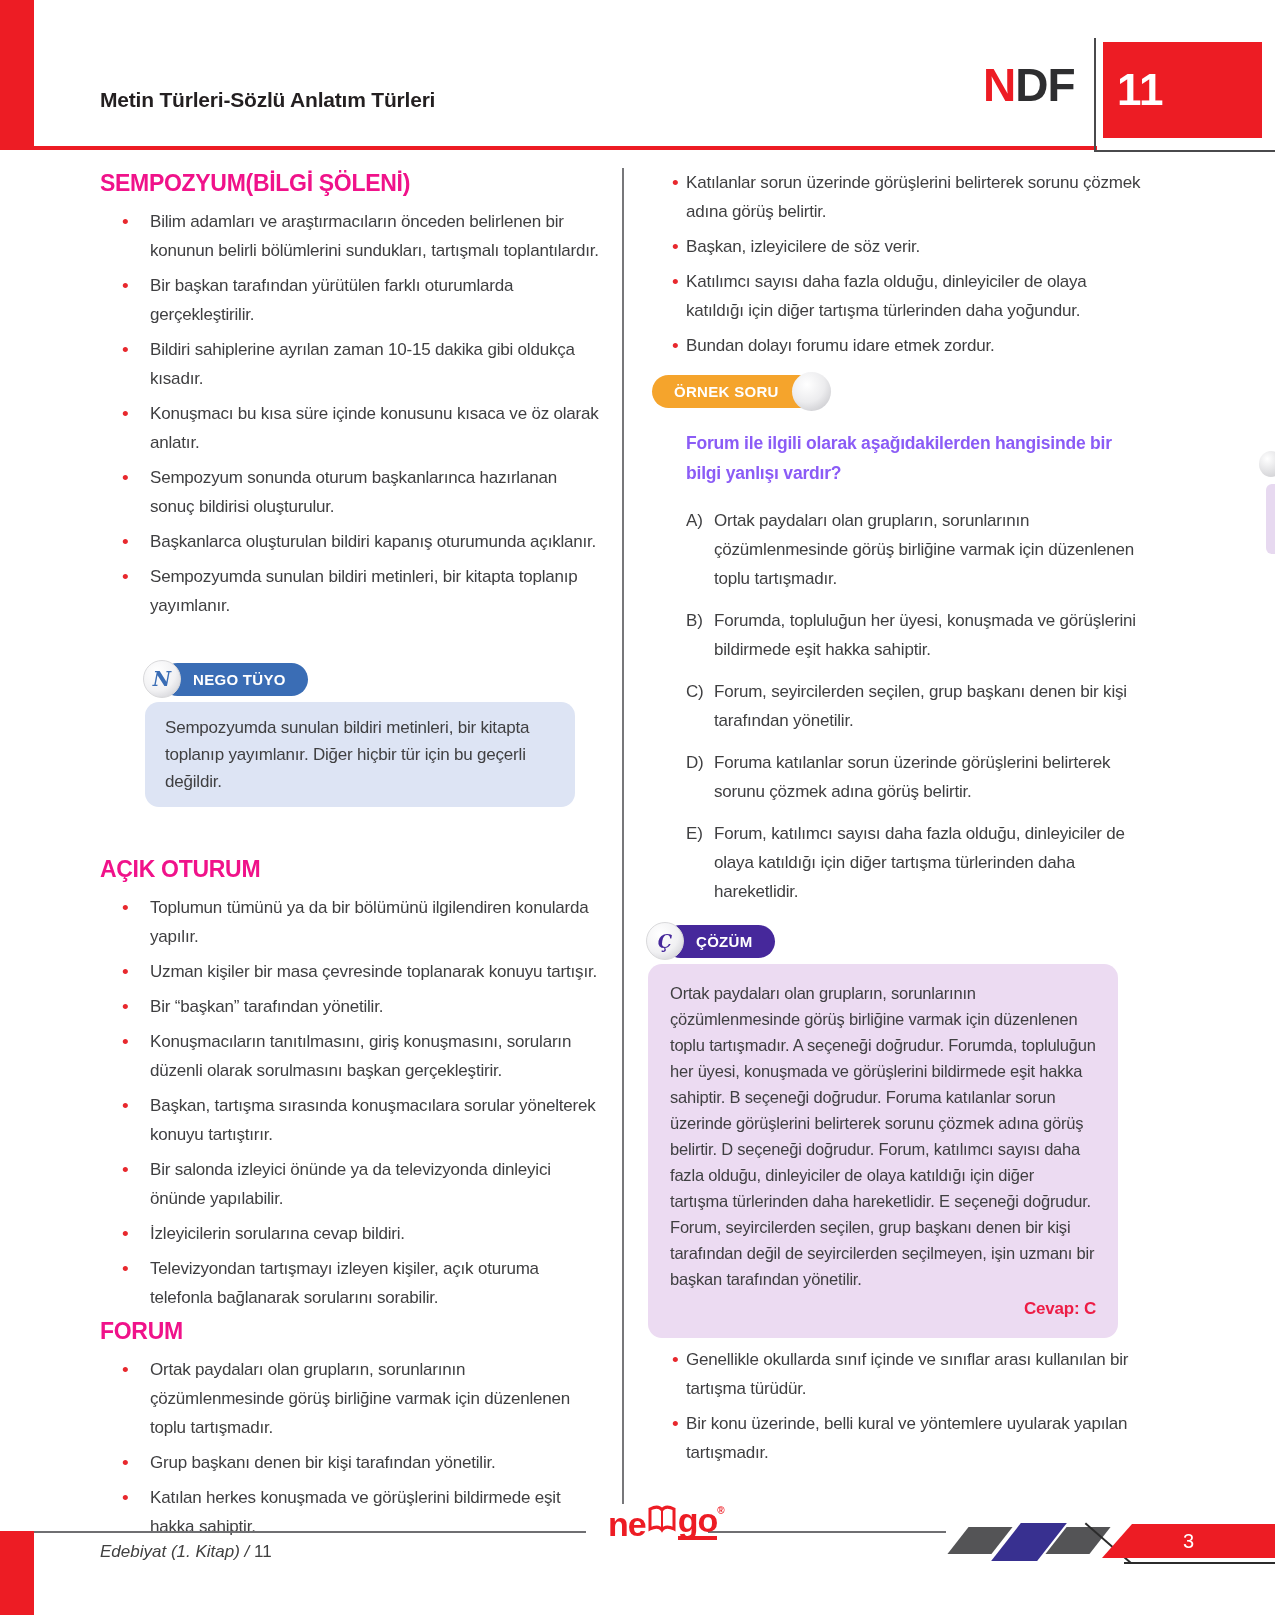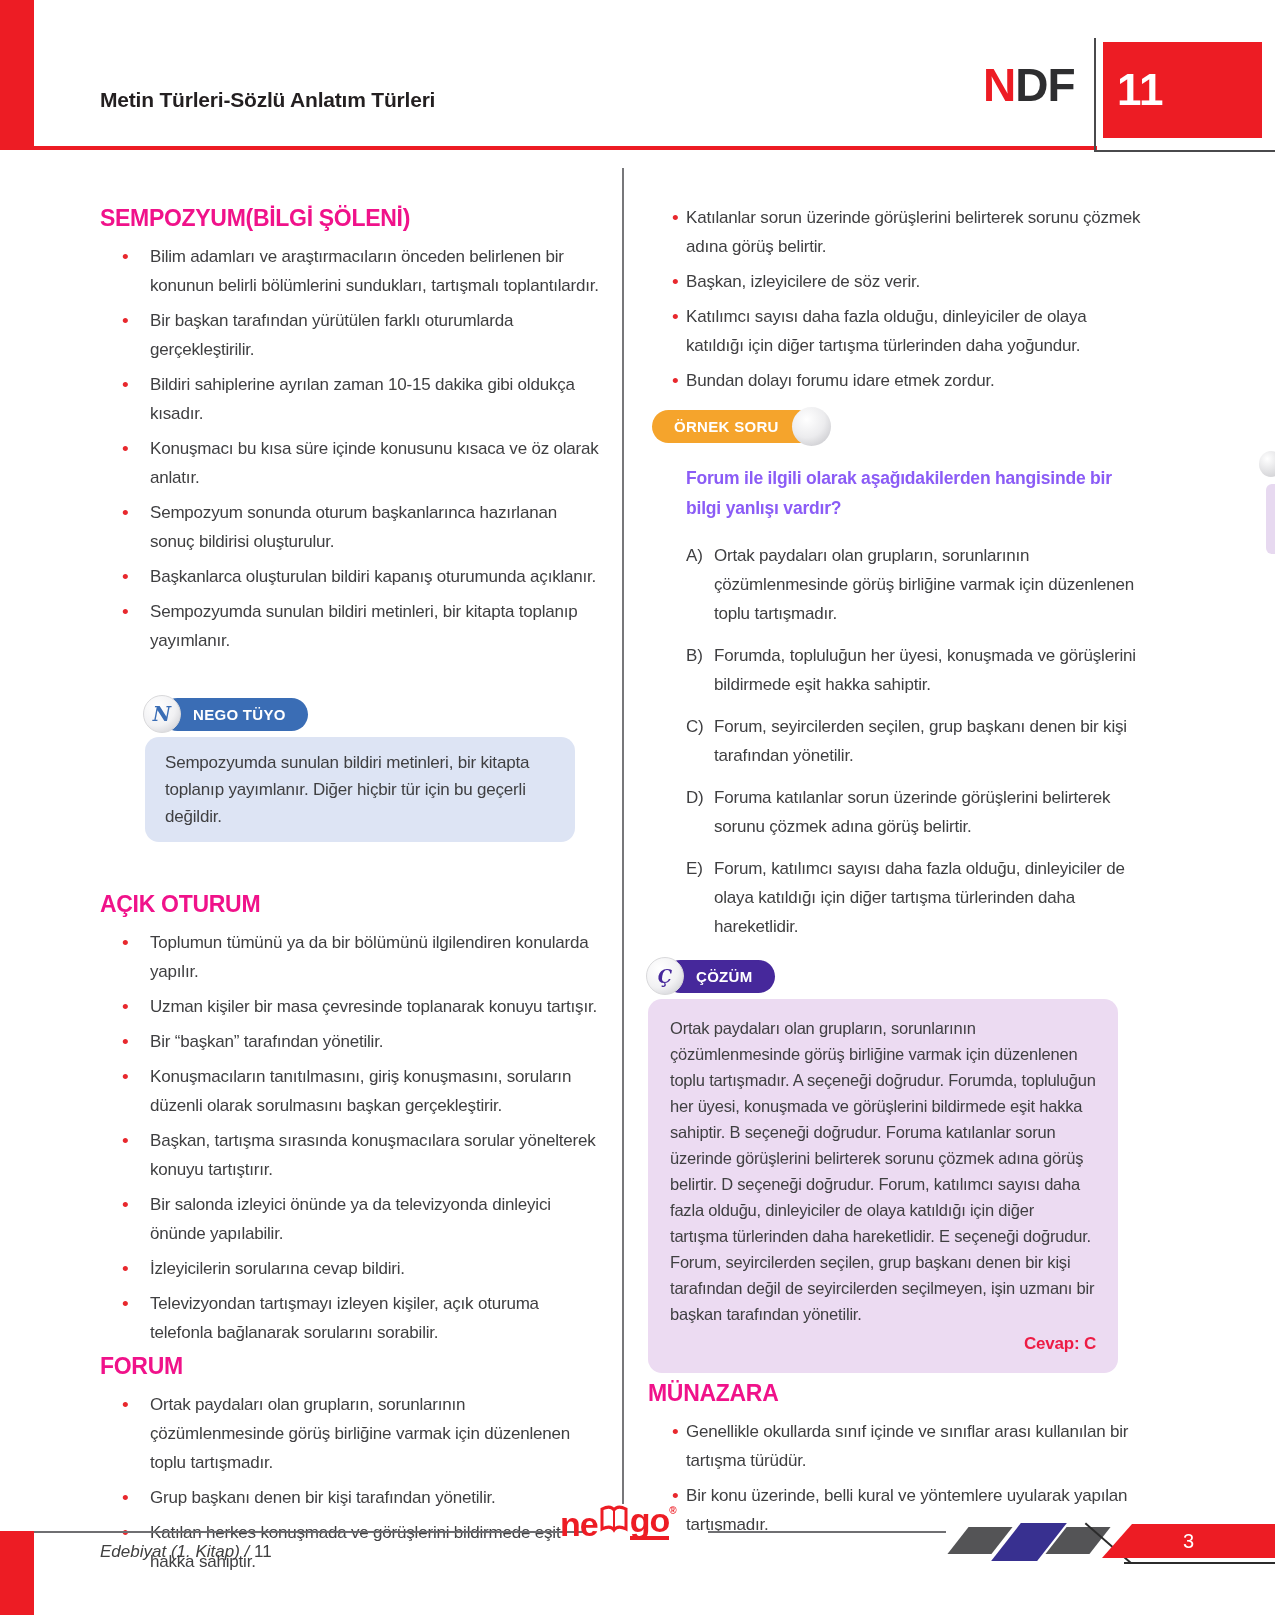--- a/index.html
+++ b/index.html
@@ -13,21 +13,21 @@
   .page-title { position:absolute; left:100px; top:88px; font-size:21px; font-weight:bold; color:#231f20; letter-spacing:-0.2px; }
   .header-red-line { position:absolute; left:0; top:146px; width:1097px; height:4px; background:#ED1C24; }
   .header-gray-line { position:absolute; left:1095px; top:150px; width:180px; height:2px; background:#4a4a4c; }
   .header-vline { position:absolute; left:1094px; top:38px; width:2px; height:114px; background:#4a4a4c; }
   .ndf-logo { position:absolute; left:983px; top:58px; font-size:46px; font-weight:bold; letter-spacing:-1px; }
   .ndf-n { color:#ED1C24; } .ndf-df { color:#2e2e30; }
   .grade-box { position:absolute; left:1103px; top:42px; width:159px; height:96px; background:#ED1C24;
     color:#fff; font-size:44px; font-weight:bold; display:flex; align-items:center; padding-left:14px; box-sizing:border-box; }
   
   .col-divider { position:absolute; left:622px; top:168px; width:2px; height:1336px; background:#77777a; }
-  .abs { position:absolute;margin-top:35px; }
+  .abs { position:absolute; }
   .heading-pink { color:#F0128A; font-size:23px; font-weight:bold; letter-spacing:-0.3px; margin:0 0 10px 0; }
   ul.bullets { list-style:none; margin:0; padding:0; }
   .bullets li { position:relative; padding-left:50px; font-size:17px; line-height:29px; color:#3f3f41; margin-bottom:6px; letter-spacing:-0.2px; }
   .bullets li::before { content:"•"; position:absolute; left:22px; top:0; color:#E8282D; font-size:19px; }
   .bullets.tight li { padding-left:38px; }
   .bullets.tight li::before { left:24px; }
   
   .pill { display:inline-flex; align-items:center; color:#fff; font-weight:bold; font-size:15px;
     height:33px; border-radius:17px; padding:0 22px; letter-spacing:0.3px; position:relative; box-sizing:border-box; }
   .badge-circle { position:absolute; left:-18px; top:-3px; width:38px; height:38px; border-radius:50%;
@@ -52,21 +52,21 @@
   ul.options { list-style:none; margin:0; padding:0; }
   .options li { display:flex; margin-bottom:13px; font-size:17px; line-height:29px; color:#3f3f41; letter-spacing:-0.2px; }
   .opt-letter { flex:none; width:28px; }
   .opt-text { flex:1; }
   
   .footer-line-left { position:absolute; left:34px; top:1531px; width:552px; height:2px; background:#6f6f72; }
   .footer-line-right { position:absolute; left:708px; top:1531px; width:238px; height:2px; background:#6f6f72; }
   .footer-red-bar { position:absolute; left:0; top:1531px; width:34px; height:84px; background:#ED1C24; }
   .footer-text { position:absolute; left:100px; top:1542px; font-size:17px; color:#404040; }
   .footer-text .it { font-style:italic; }
-  .nego-logo { position:absolute; left:560px; top:1504px; display:flex; align-items:flex-end; color:#ED1C24;
+  .nego-logo { position:absolute; left:608px; top:1504px; display:flex; align-items:flex-end; color:#ED1C24;
     font-weight:bold; letter-spacing:-1px; }
   .nego-ne, .nego-go { font-size:34px; line-height:32px; }
   .nego-go { border-bottom:4px solid #ED1C24; }
   .nego-reg { font-size:10px; line-height:10px; align-self:flex-start; margin-top:2px; }
   .para { position:absolute; transform:skewX(-38deg); }
   .para-dark1 { left:958px; top:1527px; width:44px; height:27px; background:#545456; }
   .para-blue  { left:1006px; top:1523px; width:46px; height:38px; background:#383090; }
   .para-dark2 { left:1056px; top:1527px; width:44px; height:27px; background:#545456; }
   .diag-line { position:absolute; left:1078px; top:1542px; width:60px; height:2px; background:#2b2b2b; transform:rotate(41deg); }
   .page-banner { position:absolute; left:1102px; top:1524px; width:173px; height:34px; background:#ED1C24;
@@ -182,21 +182,20 @@
     <span class="badge-circle">Ç</span>
     <span>ÇÖZÜM</span>
   </div>
   <div class="info-box-purple">
     <div>Ortak paydaları olan grupların, sorunlarının çözümlenmesinde görüş birliğine varmak için düzenlenen toplu tartışmadır. A seçeneği doğrudur. Forumda, topluluğun her üyesi, konuşmada ve görüşlerini bildirmede eşit hakka sahiptir. B seçeneği doğrudur. Foruma katılanlar sorun üzerinde görüşlerini belirterek sorunu çözmek adına görüş belirtir. D seçeneği doğrudur. Forum, katılımcı sayısı daha fazla olduğu, dinleyiciler de olaya katıldığı için diğer tartışma türlerinden daha hareketlidir. E seçeneği doğrudur. Forum, seyircilerden seçilen, grup başkanı denen bir kişi tarafından değil de seyircilerden seçilmeyen, işin uzmanı bir başkan tarafından yönetilir.</div>
     <div class="answer-line">Cevap: C</div>
   </div>
 </div>
 
 <div class="abs" style="left:648px; top:1345px; width:497px;">
-  <h2 class="heading-pink">MÜNAZARA</h2>
   <ul class="bullets tight">
     <li>Genellikle okullarda sınıf içinde ve sınıflar arası kullanılan bir tartışma türüdür.</li>
     <li>Bir konu üzerinde, belli kural ve yöntemlere uyularak yapılan tartışmadır.</li>
   </ul>
 </div>
 
 <div class="side-sphere"></div>
 <div class="side-tab"></div>
 
 <div class="footer-line-left"></div>

